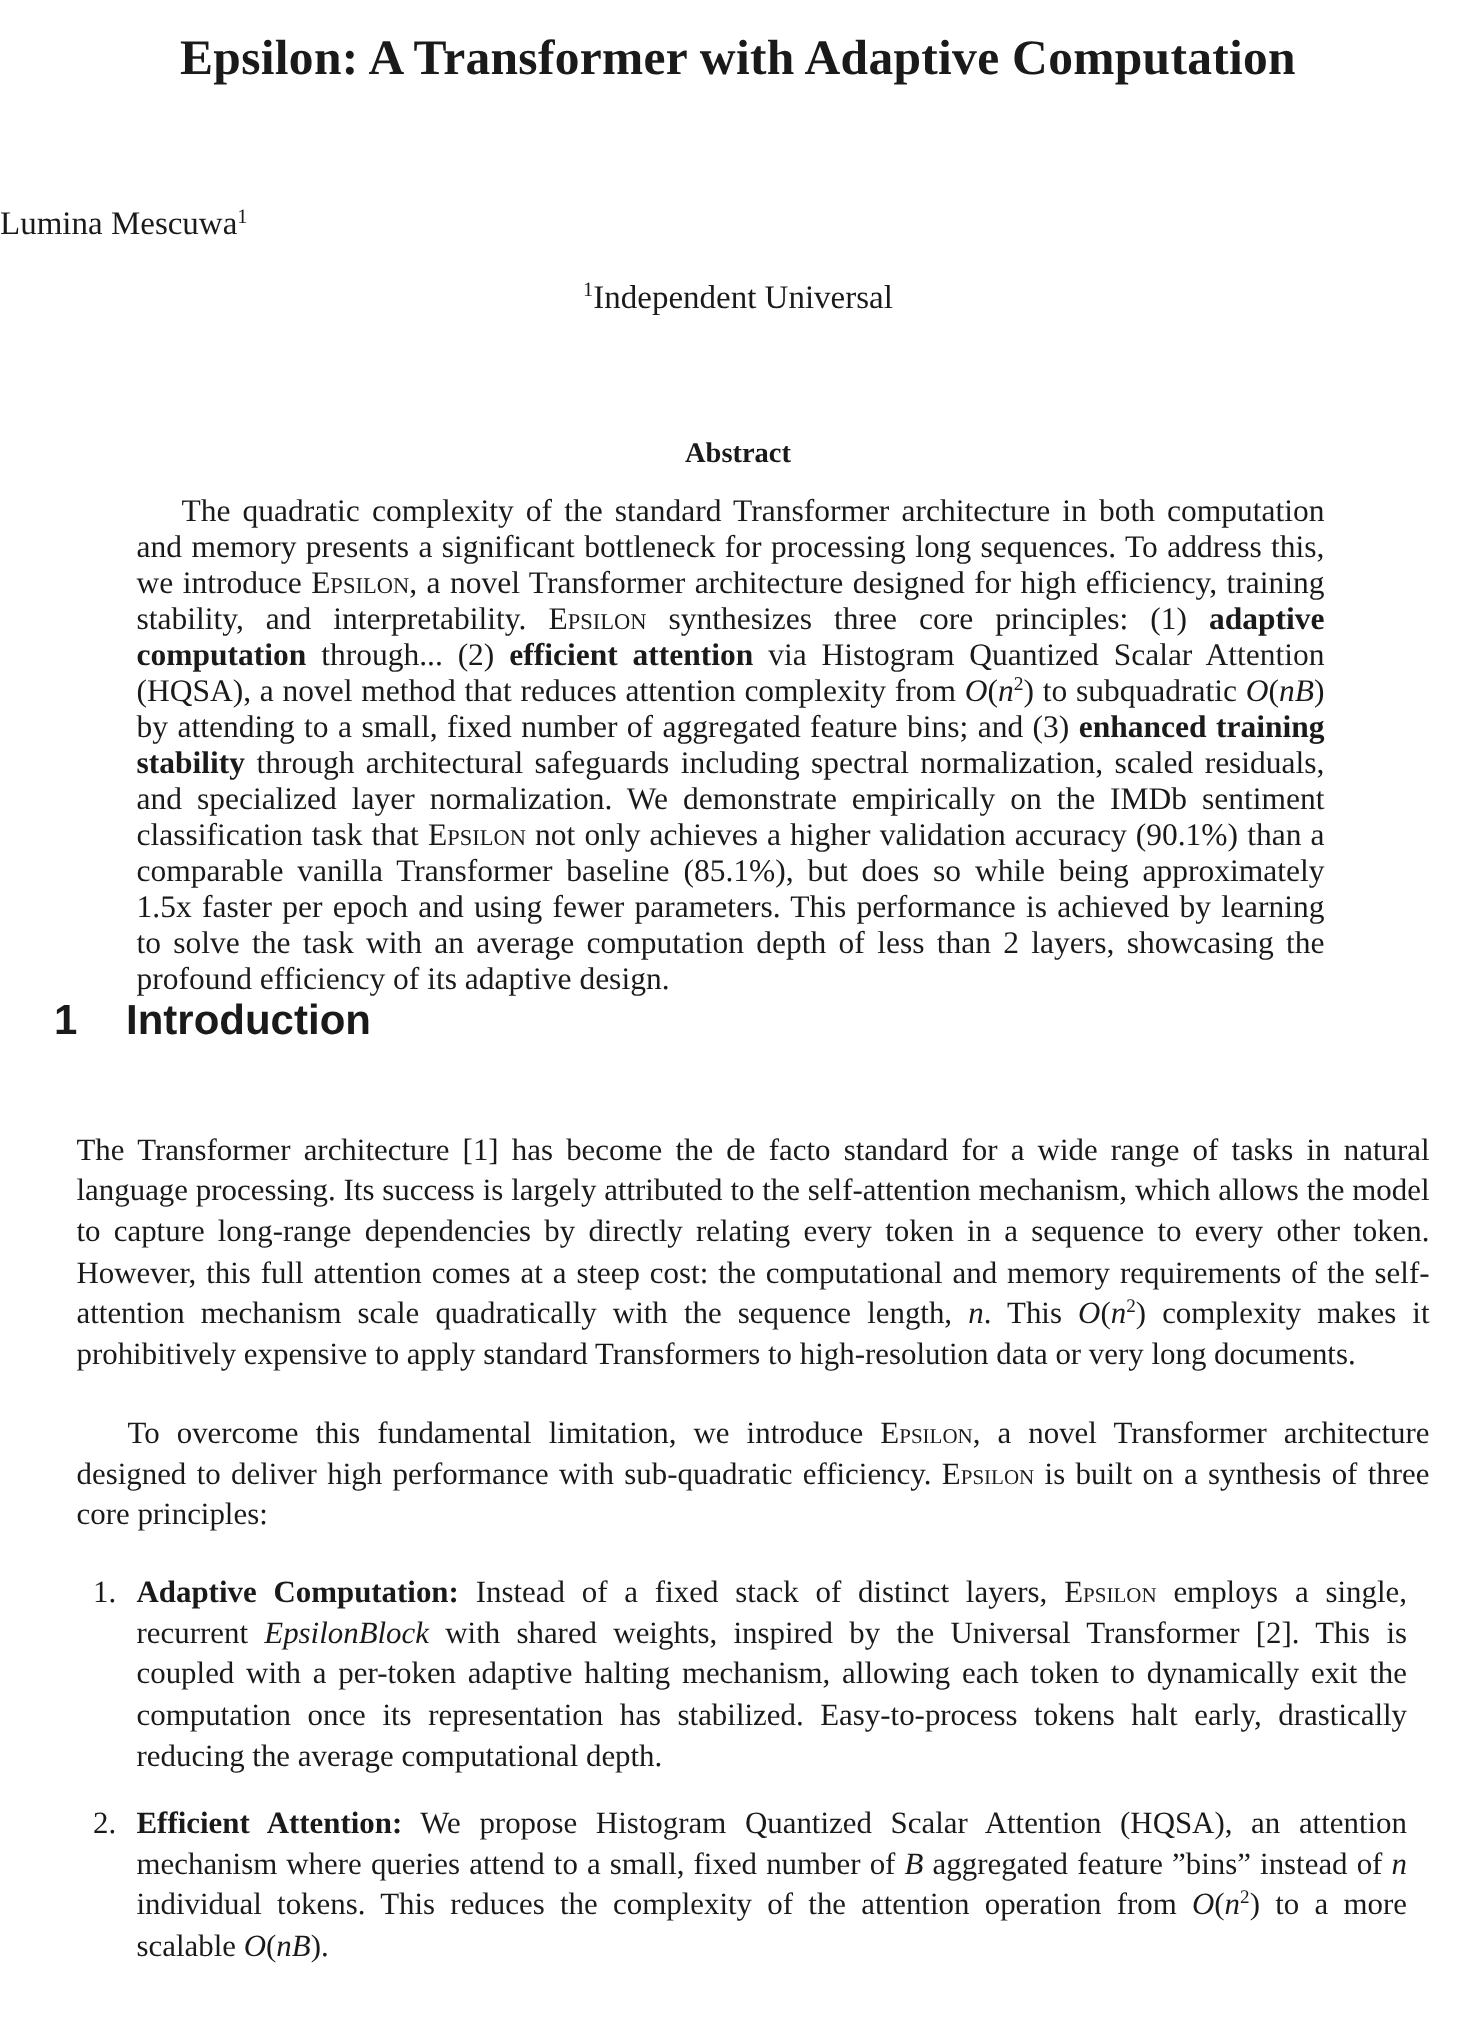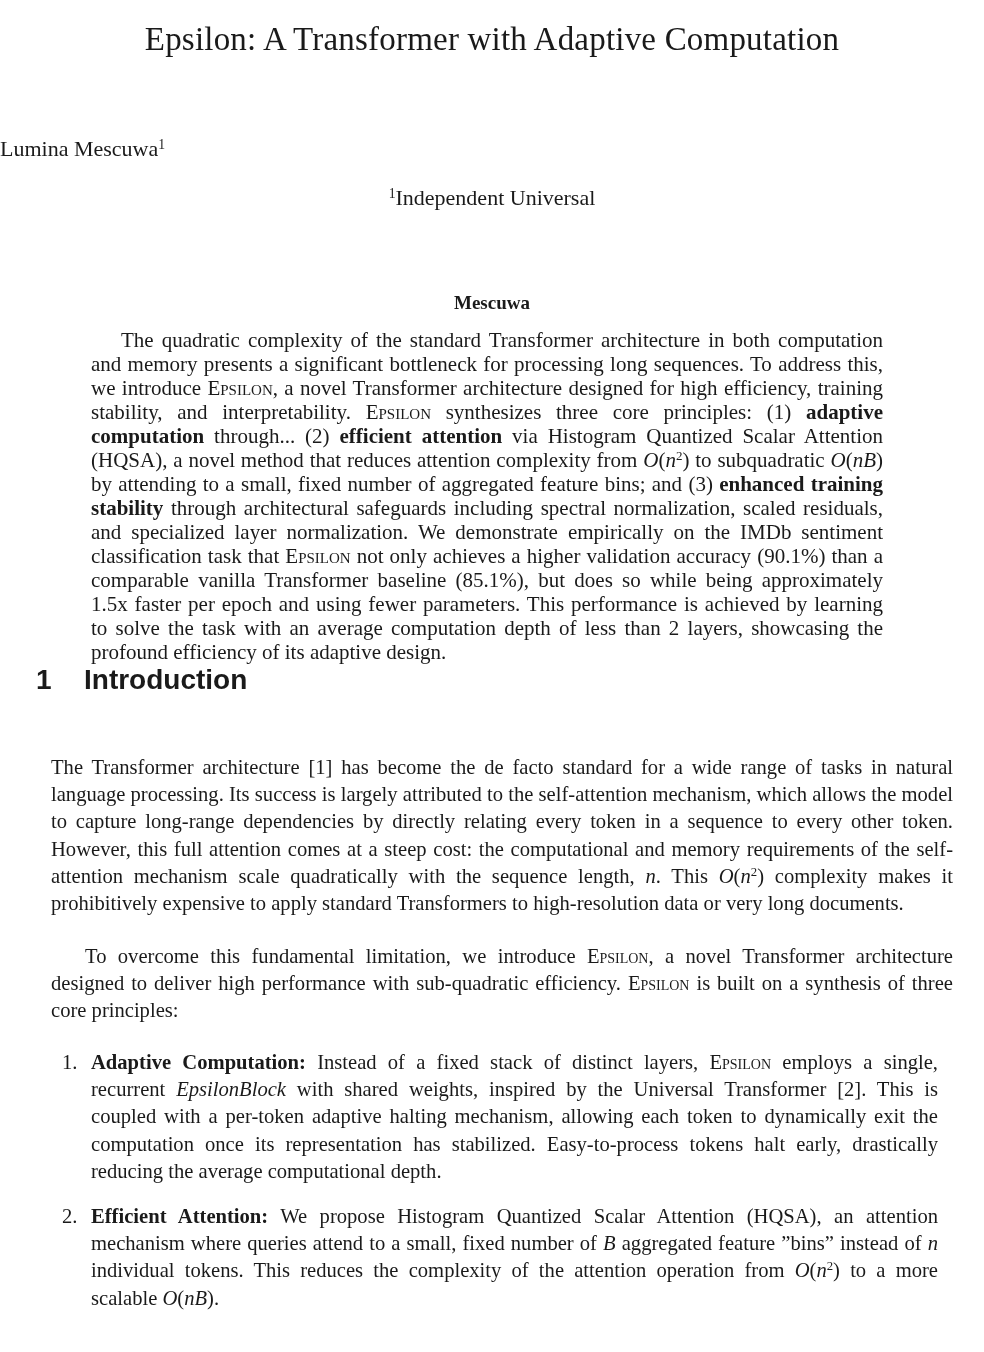--- a/index.html
+++ b/index.html
@@ -4,21 +4,21 @@
 <style>
   html, body { margin: 0; padding: 0; background: #ffffff; }
   body {
     width: 984px; height: 1352px; overflow: hidden; position: relative;
     font-family: "DejaVu Serif", "Liberation Serif", serif;
     color: #1a1a1a;
   }
   .page { position: absolute; left: 0; top: 0; width: 984px; height: 1352px; }
   .title {
     position: absolute; left: 20px; width: 944px; top: 18px;
-    text-align: center; font-weight: normal; font-size: 33px; line-height: 43px;
+    text-align: center; font-weight: bold; font-size: 33px; line-height: 43px;
     font-family: "Liberation Serif", "DejaVu Serif", serif; letter-spacing: 0.2px;
   }
   .author {
     position: absolute; left: 0; width: 984px; top: 135px; 
     font-family: "Liberation Serif", serif; font-size: 22px; line-height: 28px;
   }
   .affil {
     position: absolute; left: 0; width: 984px; top: 184px; text-align: center;
     font-family: "Liberation Serif", serif; font-size: 22px; line-height: 28px;
   }
@@ -67,21 +67,21 @@
   </div>
 
   <div class="author">
     <span>Lumina Mescuwa</span><sup>1</sup>
   </div>
 
   <div class="affil">
     <sup>1</sup><span>Independent Universal</span>
   </div>
 
-  <div class="abs-head">Mescuwa</div>
+  <div class="abs-head">Abstract</div>
 
   <div class="abstract">The quadratic complexity of the standard Transformer architecture in both computa­tion and memory presents a significant bottleneck for processing long sequences. To address this, we introduce <span class="sc">Epsilon</span>, a novel Transformer architecture designed for high efficiency, training stability, and interpretability. <span class="sc">Epsilon</span> synthesizes three core principles: (1) <span class="b">adap­tive computation</span> through...  (2) <span class="b">efficient attention</span> via Histogram Quantized Scalar Attention (HQSA), a novel method that reduces attention complexity from <span class="math">O</span>(<span class="math">n</span><sup>2</sup>) to sub­quadratic <span class="math">O</span>(<span class="math">nB</span>) by attending to a small, fixed number of aggregated feature bins; and (3) <span class="b">enhanced training stability</span> through architectural safeguards including spectral normal­ization, scaled residuals, and specialized layer normalization.  We demonstrate empirically on the IMDb sentiment classification task that <span class="sc">Epsilon</span> not only achieves a higher validation accuracy (90.1%) than a comparable vanilla Transformer baseline (85.1%), but does so while being approximately 1.5x faster per epoch and using fewer parameters.  This performance is achieved by learning to solve the task with an average computation depth of less than 2 layers, showcasing the profound efficiency of its adaptive design.</div>
 
   <div class="sec-head">
     <span class="num">1</span><span>Introduction</span>
   </div>
 
   <div class="body-text p1">The Transformer architecture [1] has become the de facto standard for a wide range of tasks in natural language processing. Its success is largely attributed to the self-attention mechanism, which allows the model to capture long-range dependencies by directly relating every token in a sequence to every other token.  However, this full attention comes at a steep cost:  the computational and memory requirements of the self-attention mechanism scale quadratically with the sequence length, <span class="math">n</span>. This <span class="math">O</span>(<span class="math">n</span><sup>2</sup>) complexity makes it prohibitively expensive to apply standard Transformers to high-resolution data or very long documents.</div>
   <div class="body-text p2">To overcome this fundamental limitation, we introduce <span class="sc">Epsilon</span>, a novel Transformer ar­chitecture designed to deliver high performance with sub-quadratic efficiency. <span class="sc">Epsilon</span> is built on a synthesis of three core principles:</div>
 

